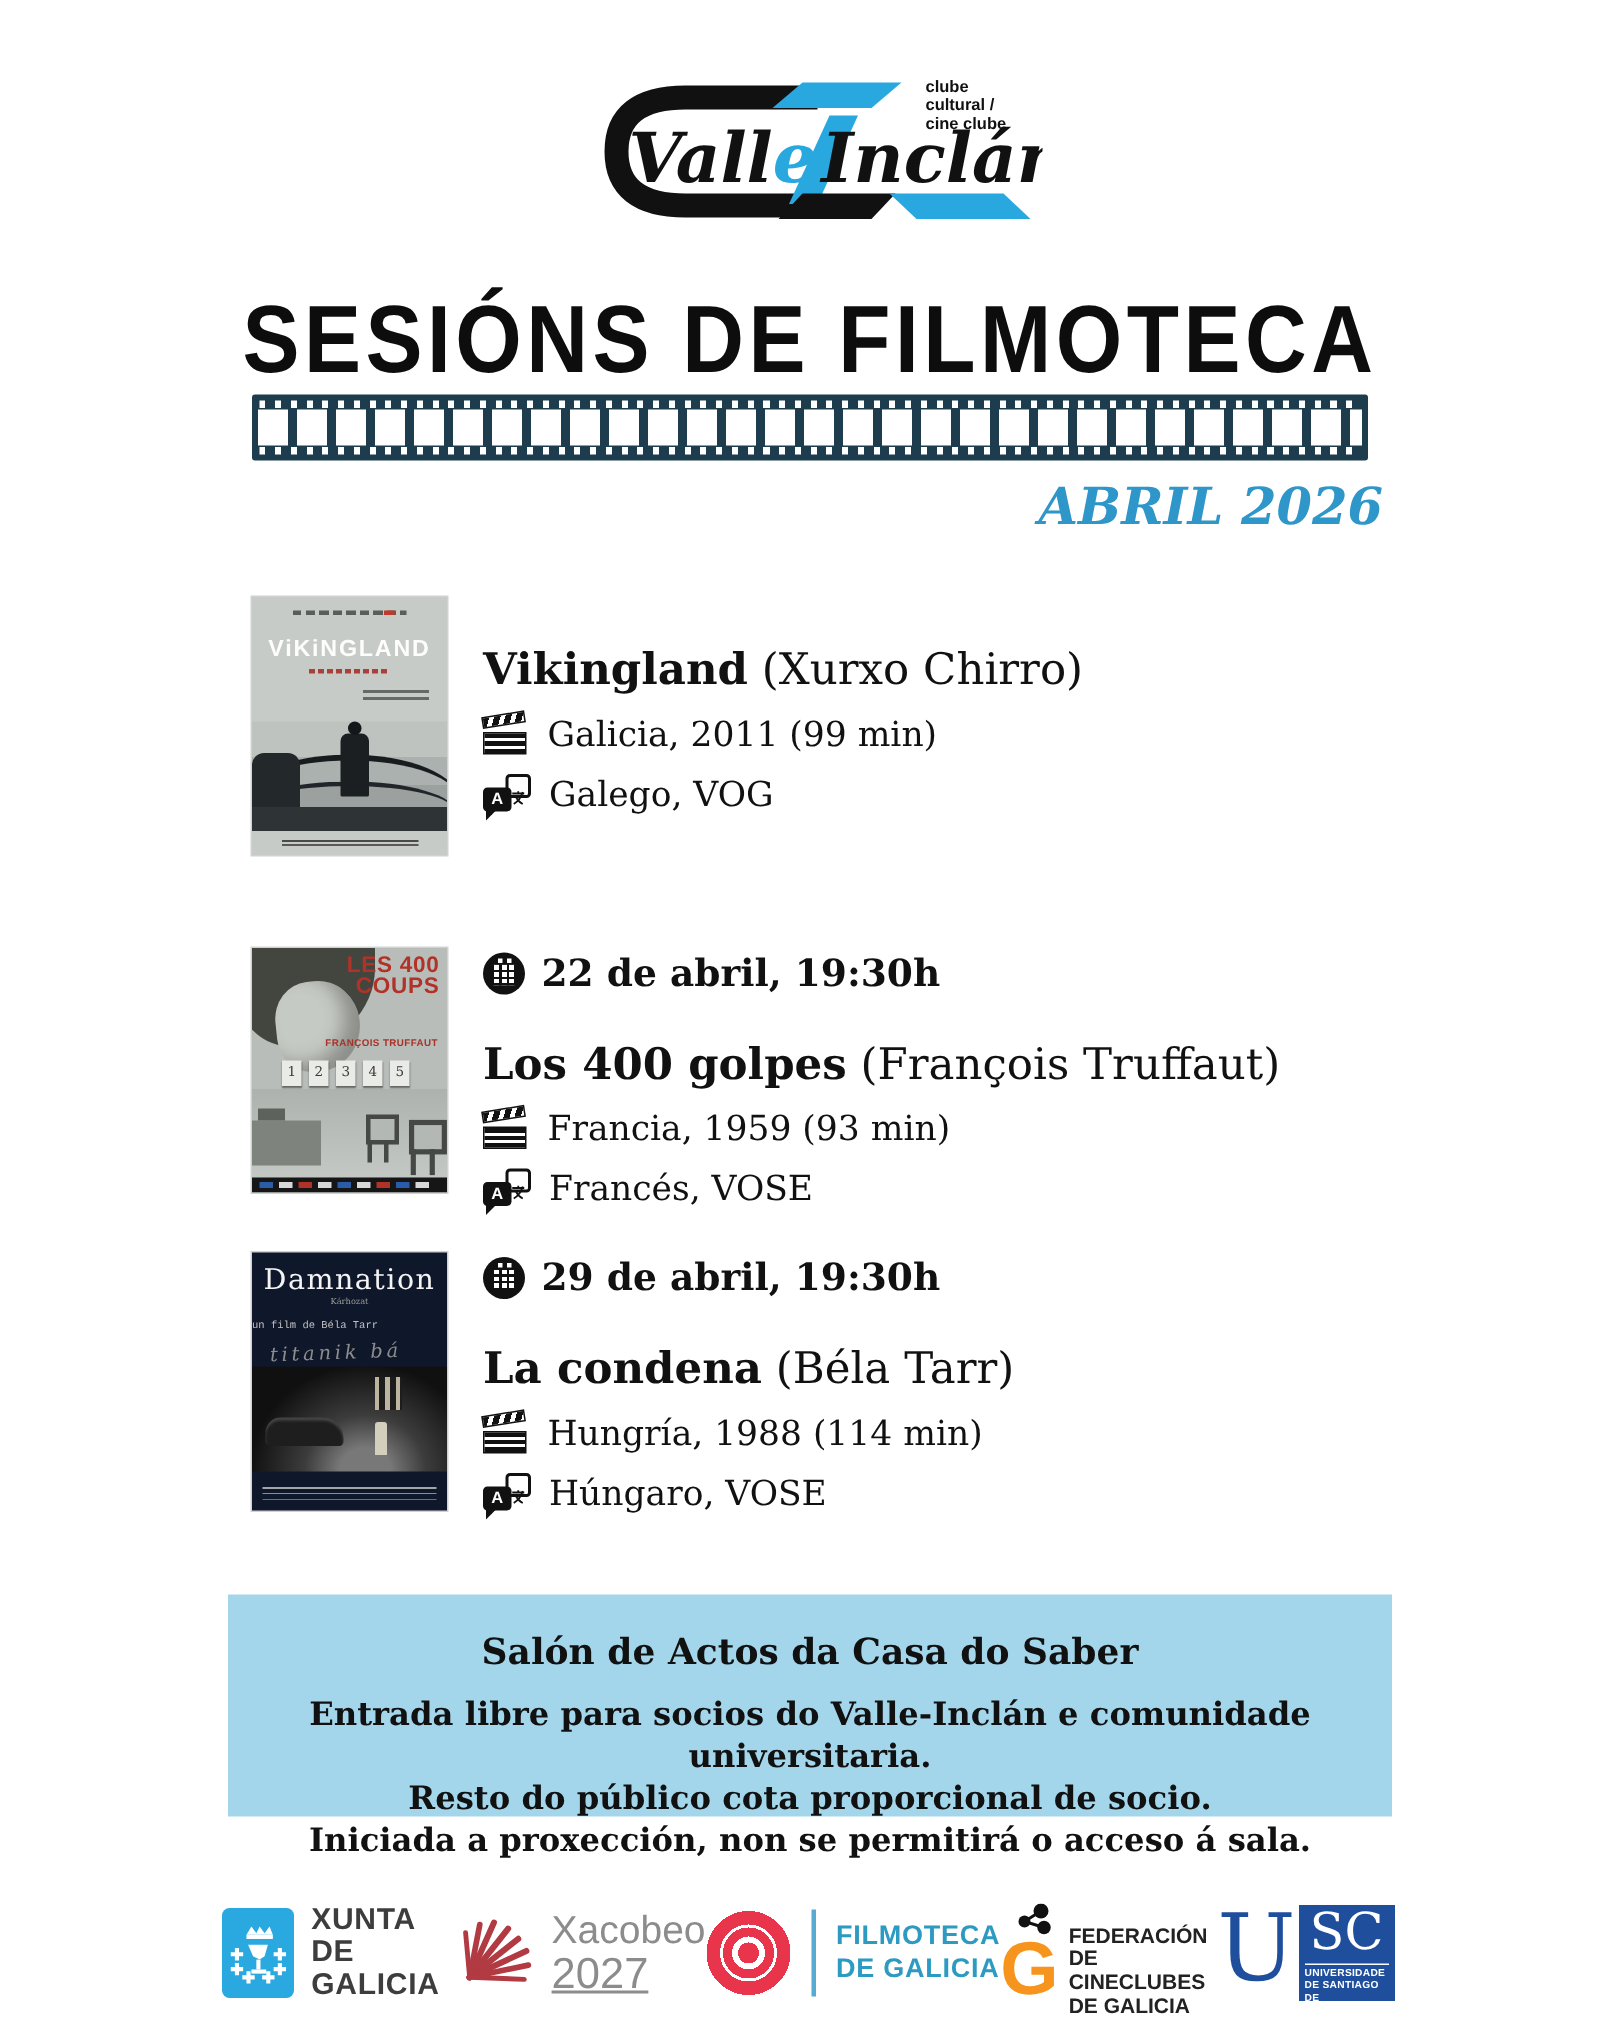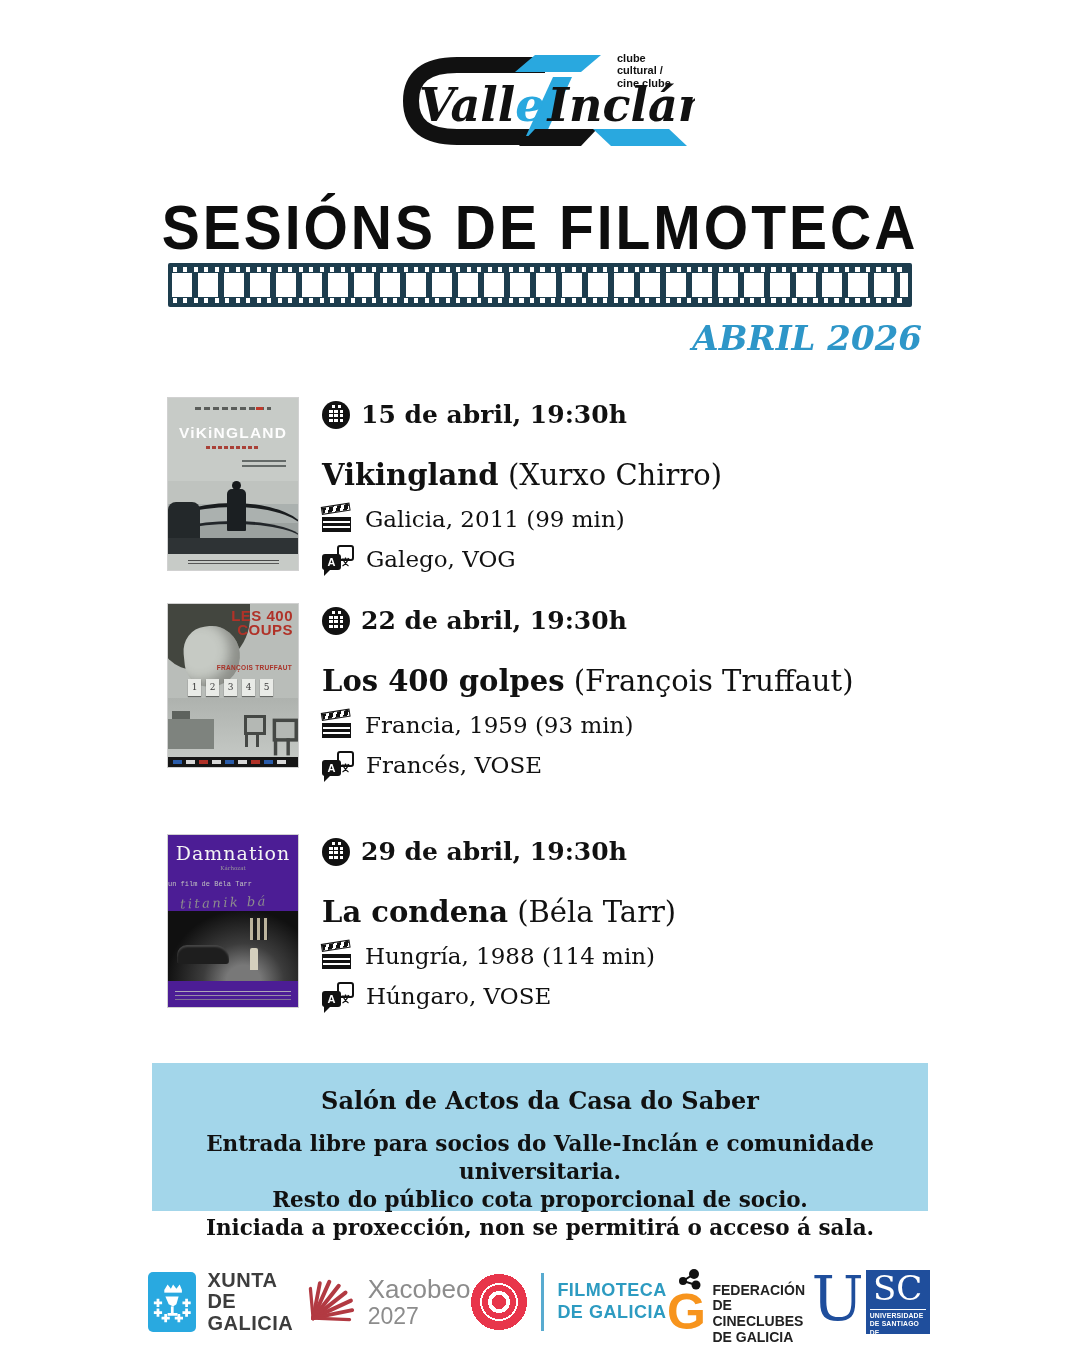--- a/index.html
+++ b/index.html
@@ -34,21 +34,21 @@
     background:repeating-linear-gradient(to right,#fff 0 4px, transparent 4px 10.5px); }
   .frames { height:26px;
     background:repeating-linear-gradient(to right,#fff 0 20px, #1d3d4e 20px 26px); }
   .month {
     position:absolute; top:318px; left:152px; width:770px; text-align:right;
     font-style:italic; font-weight:bold; font-size:34px; color:#2e96c8;
   }
 
   
   .session { position:absolute; left:168px; width:760px; display:flex; gap:24px; }
-  .s1{ top:398px; } .s2{ top:604px; } .s3{ top:835px; }
+  .s1{ top:398px; } .s2{ top:632px; } .s3{ top:835px; }
   .poster { position:relative; width:130px; flex:0 0 130px; overflow:hidden;
     box-shadow:0 0 0 1px rgba(0,0,0,.18); }
   .h172{ height:172px; } .h163{ height:163px; }
 
   .session-info { padding-top:2px; }
   .date-row { display:flex; align-items:center; gap:11px; font-weight:bold; font-size:25px; }
   .title-row { margin-top:29px; font-size:29px; }
   .title-row b { font-weight:bold; }
   .meta-row { display:flex; align-items:center; gap:12px; font-size:23px; margin-top:13px; }
 
@@ -130,21 +130,21 @@
   .p-400 .chair::before { content:""; position:absolute; top:0; left:2px; width:16px; height:14px;
     border:3px solid #454845; background:#b4b8b4; }
   .p-400 .chair::after { content:""; position:absolute; bottom:0; left:3px; width:2.5px; height:15px;
     background:#454845; box-shadow:11px 0 #454845; }
   .p-400 .c1 { right:34px; } .p-400 .c2 { right:4px; bottom:4px; transform:scale(1.15); }
   .p-400 .foot { position:absolute; bottom:0; left:0; right:0; height:10px; background:#161616; }
   .p-400 .foot::before { content:""; position:absolute; left:5px; top:3px; width:9px; height:4px; background:#2a5caa;
     box-shadow:13px 0 #d8d8d8, 26px 0 #b03228, 39px 0 #d8d8d8, 52px 0 #2a5caa, 65px 0 #d8d8d8, 78px 0 #b03228, 91px 0 #2a5caa, 104px 0 #d8d8d8; }
 
   
-  .p-dam { background:#4c1d95; }
+  .p-dam { background:#0f172a; }
   .p-dam .dtitle { margin-top:7px; text-align:center; color:#f4f4f4;
     font:19px "DejaVu Serif", serif; letter-spacing:1px; }
   .p-dam .dsub { text-align:center; color:#9a9a9a; font-size:5.5px; margin-top:1px; }
   .p-dam .dcredit { color:#c0c0c0; font-size:7px; margin-top:9px;font-family:Liberation Mono, monospace; }
   .p-dam .neon { position:absolute; top:35%; left:12px; color:#8d8d8d;
     font:italic 13px "DejaVu Serif", serif; letter-spacing:2.5px; transform:rotate(-2deg); }
   .p-dam .scene { position:absolute; top:44%; bottom:15%; left:0; right:0;
     background:radial-gradient(ellipse at 58% 100%, #787878 0 16%, #3c3c3c 38%, #101010 72%); }
   .p-dam .car { position:absolute; bottom:24%; left:7%; width:52px; height:19px; background:#1e1e1e;
     border-radius:10px 14px 3px 3px; box-shadow:inset 0 2px 2px rgba(255,255,255,.18); }
@@ -167,21 +167,21 @@
   
   .footer {
     position:absolute; top:1260px; left:148px; width:634px; height:84px;
     display:flex; align-items:center; justify-content:space-between;
   }
   .flogo { display:flex; align-items:center; }
   .xunta-box { width:60px; height:60px; background:#29a9e0; border-radius:5px; margin-right:11px;
     display:flex; align-items:center; justify-content:center; }
   .xunta-text { font:bold 20px/1.08 "Liberation Sans", sans-serif; color:#3d3d3d; letter-spacing:.5px; }
   .xac-text { margin-left:9px; font-family:"Liberation Sans", sans-serif; color:#8c8c8c; }
-  .xac-name { font-size:26px; } .xac-year { font-size:23px; margin-top:-2px; }
+  .xac-name { font-size:26px; } .xac-year { font-size:29px; margin-top:-2px;text-decoration:underline; }
   .target { width:58px; height:58px; border-radius:50%;
     background:radial-gradient(circle,#e8354b 0 7px, #fff 7px 11px, #e8354b 11px 17px, #fff 17px 19px, #e8354b 19px 28px, #fff 28px); }
   .fdiv { width:3px; height:58px; background:#58abd0; margin:0 13px; }
   .filmo-text { font:bold 18px/1.2 "Liberation Sans", sans-serif; color:#2d9bc1; letter-spacing:.5px; }
   .fed-gwrap { position:relative; width:44px; height:66px; margin-right:8px; }
   .fed-g { position:absolute; bottom:-6px; left:0; font:900 50px "Liberation Sans", sans-serif; color:#f7941d; }
   .fed-dots { position:absolute; top:0; left:8px; }
   .fed-text { font:bold 14px/1.12 "Liberation Sans", sans-serif; color:#222;margin-top:24px; }
   .usc { display:flex; align-items:flex-start; }
   .usc-u { font:400 62px/0.95 "DejaVu Serif", serif; color:#1f4e9c; margin-right:2px; }
@@ -232,24 +232,20 @@
     <div class="photo">
       <div class="rail"></div>
       <div class="rail2"></div>
       <div class="man"></div>
       <div class="mass"></div>
       <div class="deck"></div>
     </div>
     <div class="foot"></div>
   </div>
   <div class="session-info">
-    <div class="date-row">
-      <span class="cal-icon"></span>
-      <span>15 de abril, 19:30h</span>
-    </div>
     <div class="title-row">
       <b>Vikingland</b>
       <span>(Xurxo Chirro)</span>
     </div>
     <div class="meta-row">
       <span class="clap-icon">
           <span class="clap-top"></span>
           <span class="clap-body"></span>
         </span>
       <span>Galicia, 2011 (99 min)</span>

